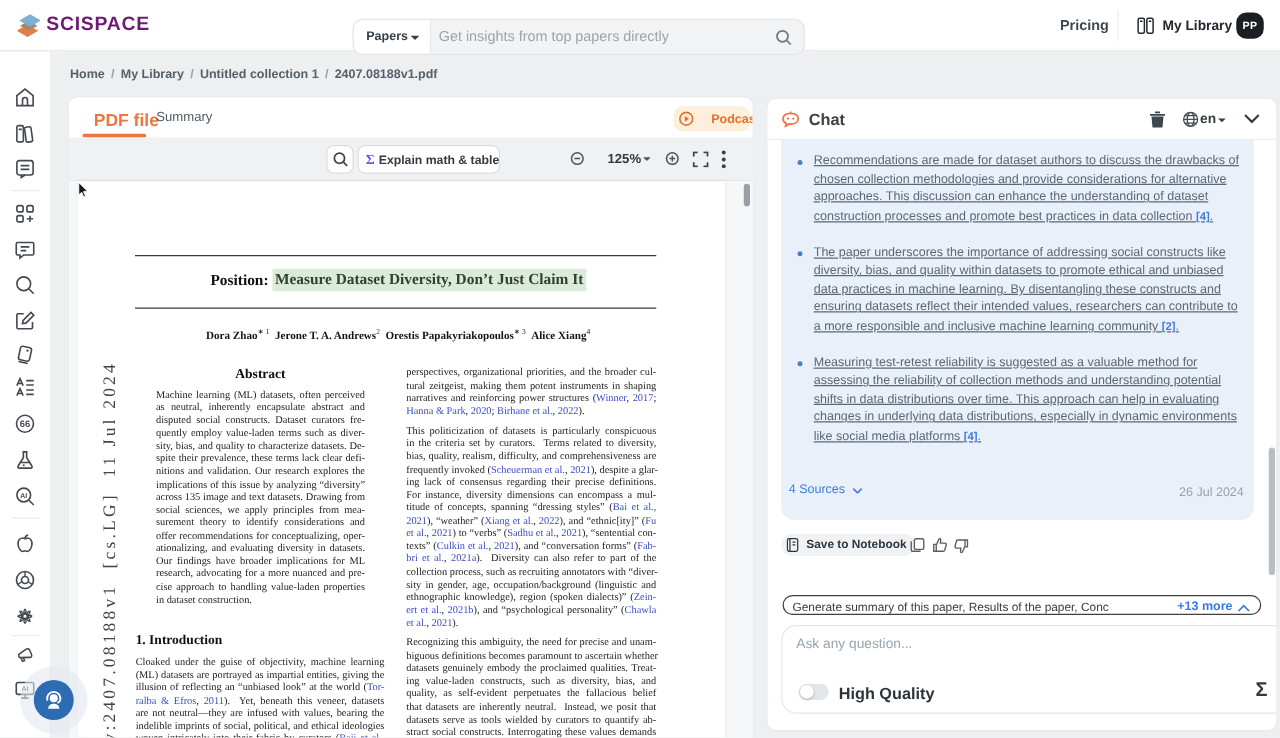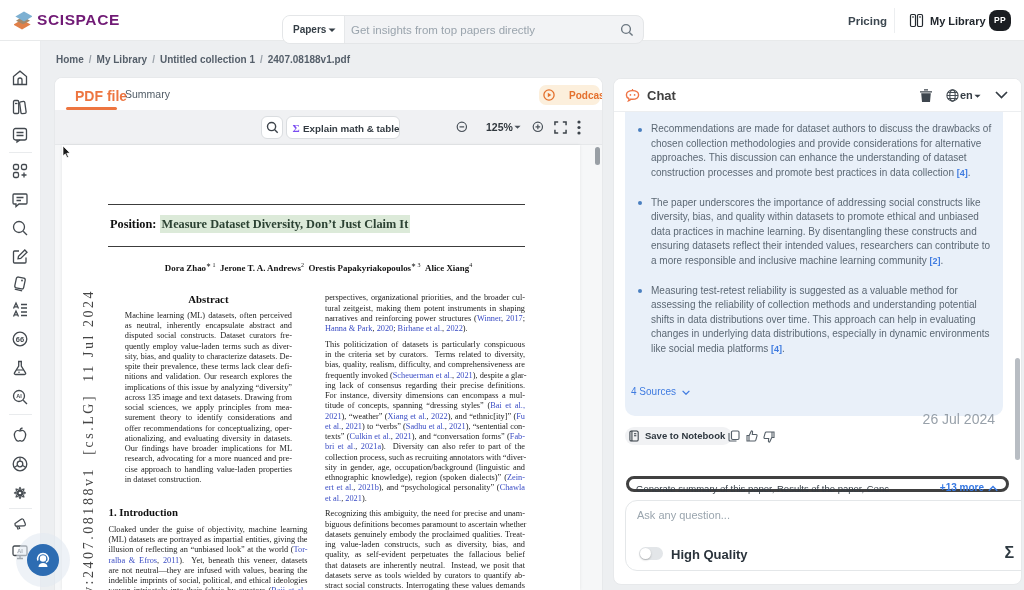--- a/index.html
+++ b/index.html
@@ -44,43 +44,43 @@
   #pdfsb { position:absolute; left:595px; top:147px; width:5px; height:18px; background:#999fa5; border-radius:3px; z-index:12; }
 
   
   .ser { font-family:"Liberation Serif", serif; }
   .pline { text-align:justify; text-align-last:justify; white-space:nowrap; }
   .plast { text-align:center; text-align-last:left; }
   .pbody { font-family:"Liberation Serif", serif; font-size:8.3px; line-height:10.25px; color:#1c1c1c; position:absolute; }
   .pbody a { color:#3a4cc4; text-decoration:none; }
   #arxiv { position:absolute; left:19px; top:449px; transform:rotate(-90deg); transform-origin:0 0; font-size:14px; letter-spacing:2.55px; color:#454545; white-space:nowrap; }
   .prule { position:absolute; left:46.2px; width:417px; height:1.3px; background:#3c3c3c; }
-  #ptitle { position:absolute; left:48px; top:71.5px; width:417px; text-align:left; font-size:12.3px; font-weight:700; color:#101010; white-space:nowrap; }
+  #ptitle { position:absolute; left:48px; top:71.5px; width:417px; text-align:center; font-size:12.3px; font-weight:700; color:#101010; white-space:nowrap; }
   #ptitle .hl { background:#dcead9; color:#2c4233; padding:1.5px 2px 2.5px; }
   #pauth { position:absolute; left:48px; top:115.5px; width:417px; text-align:center; font-size:8.9px; font-weight:700; color:#141414; white-space:nowrap; }
   #pauth sup { font-size:6px; font-weight:400; }
   #pabsh { position:absolute; left:62.8px; top:147.5px; width:167.2px; text-align:center; font-size:10.8px; font-weight:700; color:#101010; }
   #pabs { left:62.8px; top:165.8px; width:167.2px; }
   #pinth { position:absolute; left:46.5px; top:360.5px; font-size:10.8px; font-weight:700; color:#101010; font-family:"Liberation Serif",serif;text-align:center; }
   #pintro { left:46.5px; top:379.8px; width:199px; }
   #pcol2 { left:263px; top:148.4px; width:200px; }
   .pgap { height:5.5px; }
 
   
   #chatcard { position:absolute; left:613px; top:78px; width:409px; height:507px; background:#fff; border:1px solid #e7e9eb; border-radius:8px; z-index:10; overflow:hidden; }
   #chathead { position:absolute; left:0; top:0; width:100%; height:33px; background:#fff; border-bottom:1px solid #eceef0; }
   #chattitle { position:absolute; left:33px; top:9px; font-size:13px; font-weight:700; color:#404040; }
   #bluemsg { position:absolute; left:11px; top:33px; width:378px; height:304px; background:#e9f0f9; border-radius:0 0 10px 10px; }
-  .cmsg { position:absolute; left:26px; width:341px; font-size:10px; line-height:14.6px; color:#5c6874; }
+  .cmsg { position:absolute; left:26px; width:341px; font-size:10px; line-height:14.6px; color:#5c6874;text-decoration:underline; }
   .cmsg .cit { color:#3f7be0; font-weight:600; font-size:9px; }
   .bdot { position:absolute; width:4px; height:4px; border-radius:50%; background:#4a7fc0; left:13px; }
   #sources { position:absolute; left:17px; top:307px; font-size:10px; font-weight:400; color:#3f7be0; }
-  #msgdate { position:absolute; right:26px; top:332px; font-size:14px; color:#98a1aa; }
+  #msgdate { position:absolute; right:26px; top:310px; font-size:10px; color:#98a1aa; }
   #savenb { position:absolute; left:11px; top:348px; height:18px; background:#f1f2f4; border-radius:9px; font-size:9.5px; font-weight:600; color:#2e373f; padding:0 7px 0 20px; line-height:18px; white-space:nowrap; }
-  #sugg { position:absolute; left:12px; top:397px; width:383px; height:16px; border:3px solid #404040; border-radius:10px; background:#fff; }
+  #sugg { position:absolute; left:12px; top:397px; width:383px; height:16px; border:1px solid #404040; border-radius:10px; background:#fff; }
   #sugg .txt { position:absolute; left:7px; top:3.5px; font-size:9.5px; color:#333c44; white-space:nowrap; overflow:hidden; width:262px; }
   #sugg .more { position:absolute; right:22px; top:3px; font-size:10px; font-weight:600; color:#3779e3; }
   #askbox { position:absolute; left:11px; top:421px; width:409px; height:71px; border:1px solid #e4e7e9; border-radius:12px; background:#fff; }
   #askph { position:absolute; left:11px; top:8px; font-size:11px; color:#9aa5ae; }
   #toggle { position:absolute; left:13px; top:46px; width:24px; height:13px; background:#e3e6e9; border-radius:7px; }
   #toggle .knob { position:absolute; left:1px; top:1px; width:11px; height:11px; border-radius:50%; background:#fff; box-shadow:0 1px 2px rgba(0,0,0,0.25); }
   #hq { position:absolute; left:45px; top:45.5px; font-size:13px; font-weight:700; color:#2b343c; }
   #sigma { position:absolute; right:19px; top:43px; font-size:16px; font-weight:600; color:#2f3a42; }
 
   #pagesb { position:absolute; left:1015px; top:358px; width:5px; height:102px; background:#b8bdc3; border-radius:3px; z-index:40; }

